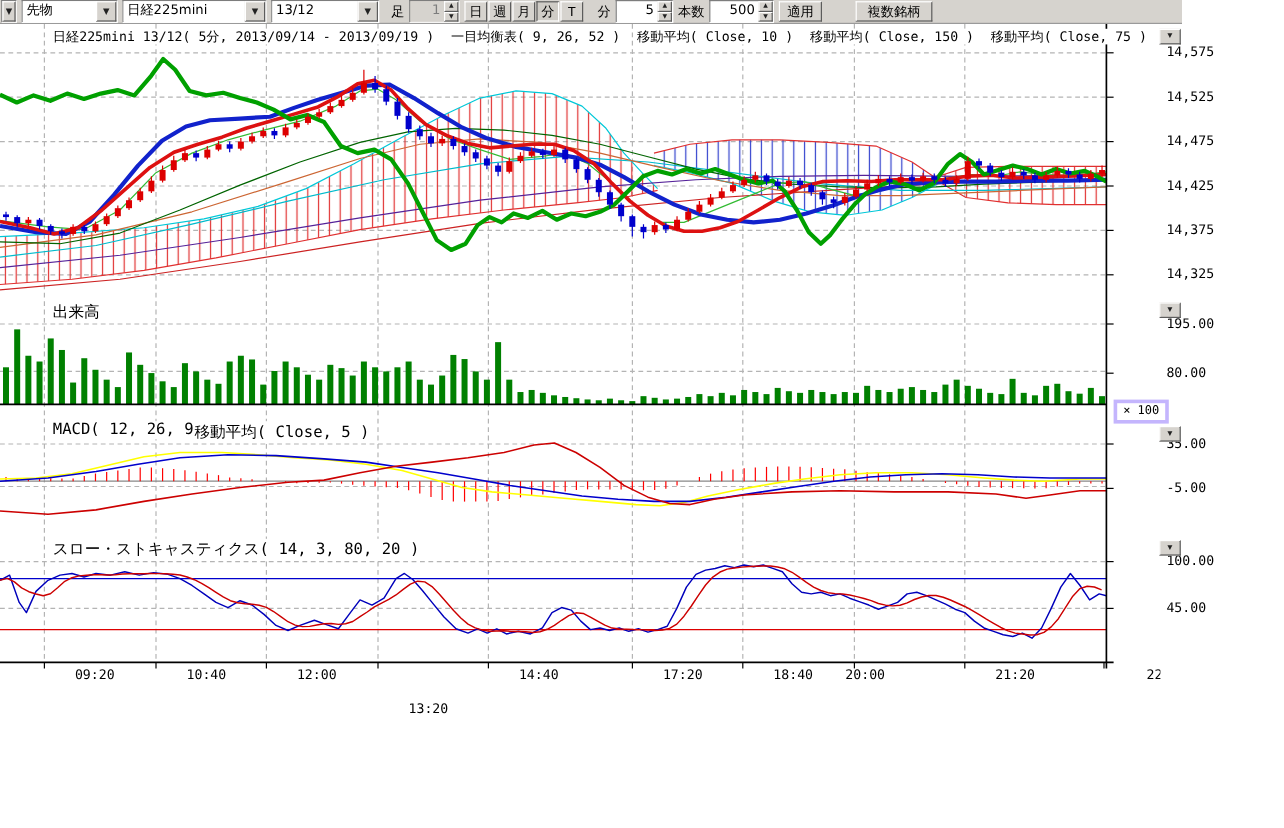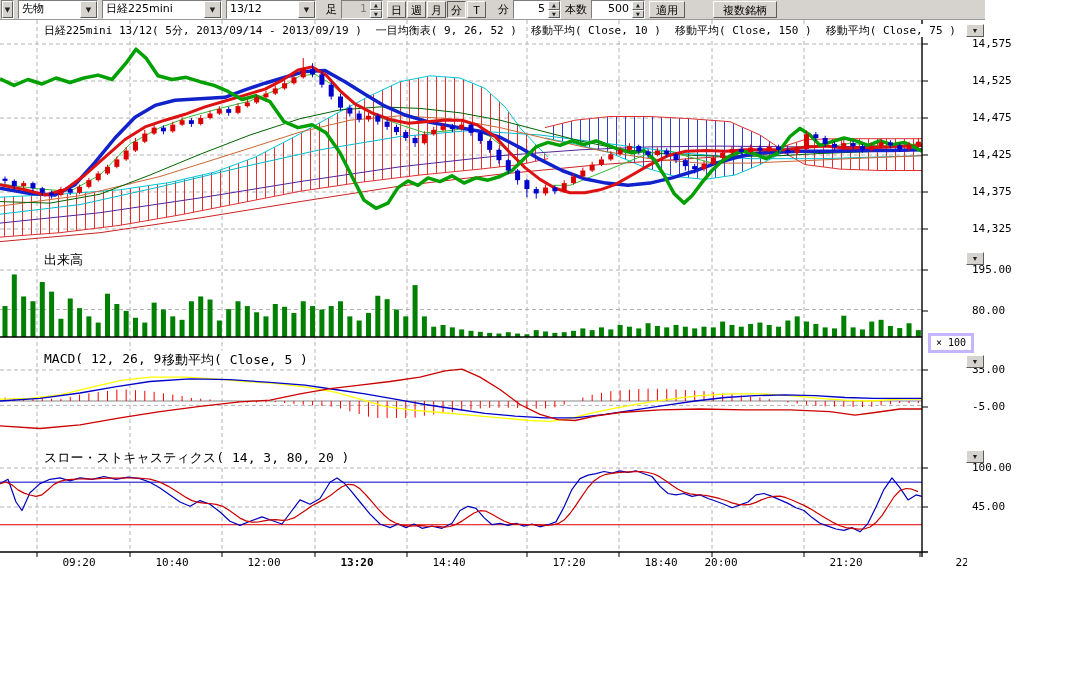--- a/index.html
+++ b/index.html
@@ -588,21 +588,21 @@
       <div class="axlbl" style="top: 363px;">35.00</div>
       <div class="axlbl" style="top: 400px;">-5.00</div>
       <div class="axlbl" style="top: 461px;">100.00</div>
       <div class="axlbl" style="top: 500px;">45.00</div>
     </div>
   <div id="timewrap">
       <div id="timelabels">
         <div class="tlbl" style="left: 17px; top: 556px;">09:20</div>
         <div class="tlbl" style="left: 110px; top: 556px;">10:40</div>
         <div class="tlbl" style="left: 202px; top: 556px;">12:00</div>
-        <div class="tlbl" style="left: 295px; top: 556px; font-weight: bold;">13:20</div>
+        <div class="tlbl" style="left: 295px; top: 584px;">13:20</div>
         <div class="tlbl" style="left: 387px; top: 556px;">14:40</div>
         <div class="tlbl" style="left: 507px; top: 556px;">17:20</div>
         <div class="tlbl" style="left: 599px; top: 556px;">18:40</div>
         <div class="tlbl" style="left: 659px; top: 556px;">20:00</div>
         <div class="tlbl" style="left: 784px; top: 556px;">21:20</div>
         <div class="tlbl" style="left: 900px; top: 556px;">22</div>
       </div>
     </div>
 </div>
 

